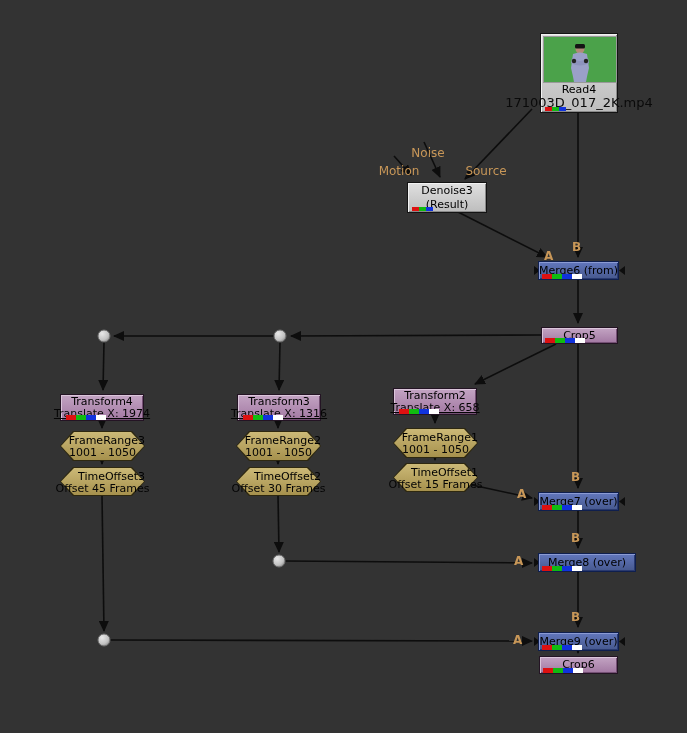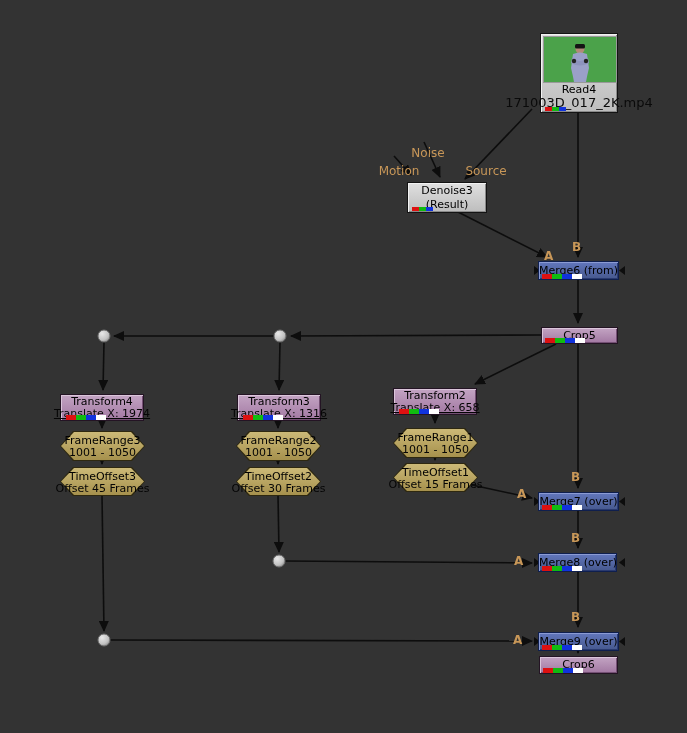--- a/index.html
+++ b/index.html
@@ -15,21 +15,21 @@
   .mauve{background:linear-gradient(#c3a4c3,#a278a2);border-color:#241424;box-shadow:inset 1px 1px 0 #dac6da,inset -1px -1px 0 #745074;}
   .merge .ntitle{line-height:17px;}
   .cropn .ntitle{line-height:15px;}
   .sublabel{position:absolute;left:50%;transform:translateX(-50%);font-size:11px;color:#050505;white-space:nowrap;text-decoration:underline;}
   
   .tnode{position:absolute;}
   .hexbg{position:absolute;inset:0;background:#2e2810;
     clip-path:polygon(13px 0,calc(100% - 13px) 0,100% 50%,calc(100% - 13px) 100%,13px 100%,0 50%);}
   .hexbg:before{content:"";position:absolute;inset:1px;background:linear-gradient(#ccb977,#a6914d);
     clip-path:polygon(13px 0,calc(100% - 13px) 0,100% 50%,calc(100% - 13px) 100%,13px 100%,0 50%);}
-  .tnode .line1{position:absolute;top:3px;left:0;right:0;text-align:center;font-size:11px;color:#000;white-space:nowrap;}
+  .tnode .line1{position:absolute;top:3px;left:0;right:0;text-align:right;font-size:11px;color:#000;white-space:nowrap;}
   .tnode .line2{position:absolute;top:15px;left:50%;transform:translateX(-50%);font-size:11px;color:#050505;white-space:nowrap;}
   
   .chanbars{position:absolute;left:4px;bottom:1px;display:flex;}
   .chanbars i{display:block;width:10px;height:5px;}
   .chanbars.small i{width:7px;height:4px;}
   .chanbars .r{background:#dd1111;}
   .chanbars .g{background:#11bb11;}
   .chanbars .b{background:#1133dd;}
   .chanbars .w{background:#ffffff;}
   
@@ -232,21 +232,21 @@
     <span class="chanbars" style="left:3px;bottom:0">
         <i class="r"></i>
         <i class="g"></i>
         <i class="b"></i>
         <i class="w"></i>
       </span>
   </div>
 
   <div class="portlabel" style="left:514px;top:554px">A</div>
   <div class="portlabel" style="left:571px;top:531px">B</div>
-  <div class="node blue merge" style="left:538px;top:553px;width:79px;height:19px">
+  <div class="node blue merge" style="left:538px;top:553px;width:98px;height:19px">
     <span class="ntitle">Merge8 (over)</span>
     <span class="chanbars" style="left:3px;bottom:0">
         <i class="r"></i>
         <i class="g"></i>
         <i class="b"></i>
         <i class="w"></i>
       </span>
   </div>
 
   <div class="portlabel" style="left:513px;top:633px">A</div>

